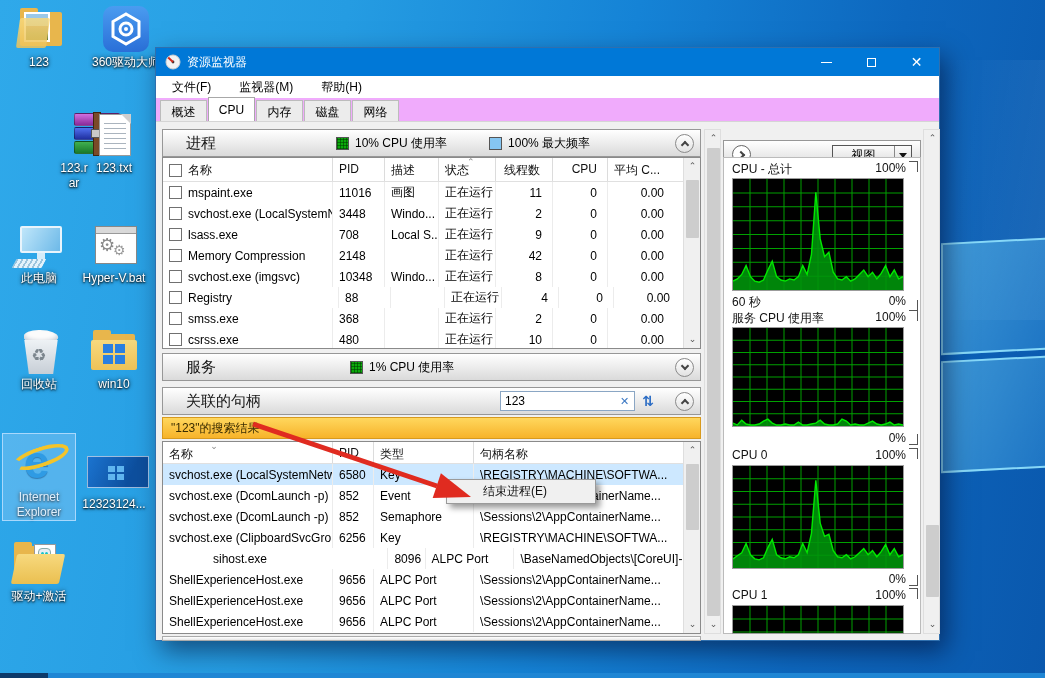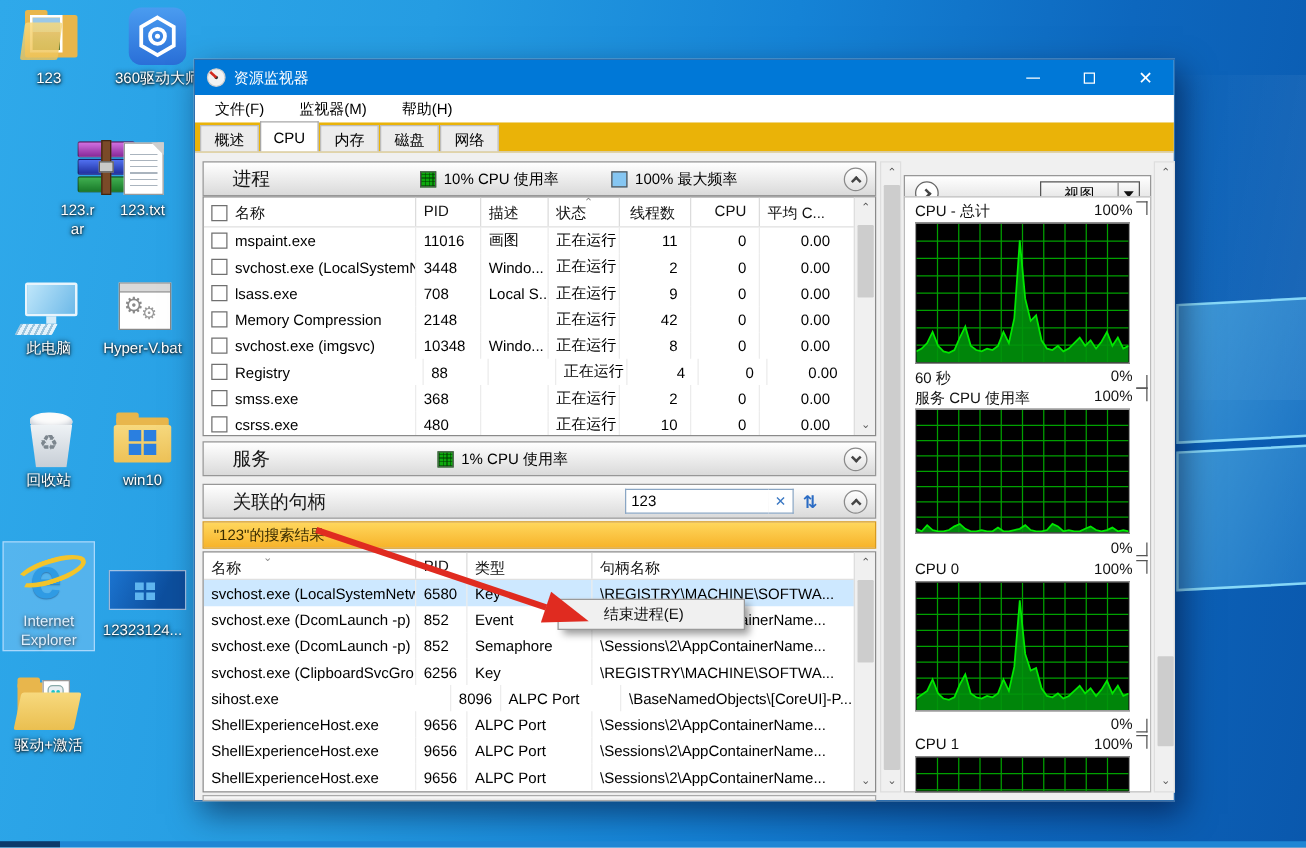--- a/index.html
+++ b/index.html
@@ -85,21 +85,21 @@
   .title-ico { width:16px; height:16px; margin:0 6px 0 9px; position:relative; }
   .title-text { font-size:12px; }
   .cap-btns { position:absolute; right:0; top:0; height:28px; display:flex; }
   .cap-btn { width:45px; height:28px; display:flex; align-items:center; justify-content:center; color:#fff; font-size:13px; }
   .cap-btn .bar { width:11px; height:1px; background:#fff; }
   .cap-btn .box { width:9px; height:9px; border:1px solid #fff; }
 
   .menubar { position:absolute; left:0; top:28px; right:0; height:22px; background:#fff; display:flex; align-items:center; padding-left:8px; }
   .menu-item { padding:2px 8px; margin-right:12px; }
 
-  .tabbar { position:absolute; left:0; top:50px; right:0; height:24px; background:#eab308; border-bottom:1px solid #d5d5d5; display:flex; align-items:flex-end; padding-left:4px; }
+  .tabbar { position:absolute; left:0; top:50px; right:0; height:24px; background:#f0abfc; border-bottom:1px solid #d5d5d5; display:flex; align-items:flex-end; padding-left:4px; }
   .tab { width:47px; text-align:center; padding:3px 0 4px; border:1px solid #bcbcbc; border-bottom:none; background:#ececec; margin-right:1px; height:21px; }
   .tab.active { background:#fff; height:24px; padding-top:5px; position:relative; z-index:2; border-color:#a8a8a8; }
 
   .sect-head { position:absolute; height:28px; background:linear-gradient(#ffffff,#dadada); border:1px solid #979797;
     display:flex; align-items:center; }
   .sect-title { font-size:15px; color:#151515; margin-left:23px; }
   .legend-sq { width:13px; height:13px; border:1px solid #555; margin-right:6px; }
   .legend-sq.green { background:#0caa0c; background-image:repeating-linear-gradient(0deg,rgba(0,60,0,.55) 0 1px,transparent 1px 3px),repeating-linear-gradient(90deg,rgba(0,60,0,.55) 0 1px,transparent 1px 3px); }
   .legend-sq.blue { background:#85c6f2; }
   .chev-btn { position:absolute; right:6px; top:4px; width:19px; height:19px; border:1px solid #8a8a8a; border-radius:50%;
@@ -183,21 +183,21 @@
         <svg width="36" height="36" viewBox="0 0 36 36">
           <polygon points="18,3 31,10.5 31,25.5 18,33 5,25.5 5,10.5" fill="none" stroke="#fff" stroke-width="3"></polygon>
           <circle cx="18" cy="18" r="6" fill="none" stroke="#fff" stroke-width="3"></circle>
           <circle cx="18" cy="18" r="2" fill="#fff"></circle>
         </svg>
       </div>
     </div>
     <div class="icon-label">360驱动大师</div>
   </div>
 
-  <div class="icon-cell" style="left:0;top:112px;padding-left:46px;">
+  <div class="icon-cell" style="left:12px;top:112px;padding-left:46px;">
     <div class="icon-art">
       <div class="rarbook" style="top:1px;background:linear-gradient(#d070e0,#8a2a9a);"></div>
       <div class="rarbook" style="top:15px;background:linear-gradient(#5070f0,#2030a0);"></div>
       <div class="rarbook" style="top:29px;background:linear-gradient(#40b050,#1a7a2a);"></div>
       <div class="rarstrap"></div>
         <div class="rarbuckle"></div>
     </div>
     <div class="icon-label">123.rar</div>
   </div>
 
@@ -508,21 +508,21 @@
             <div class="c" style="width:100px;">Semaphore</div>
             <div class="c" style="width:211px;border-right:none;">\Sessions\2\AppContainerName...</div>
           </div>
           <div class="trow">
             <div class="c" style="width:170px;">svchost.exe (ClipboardSvcGro...</div>
             <div class="c" style="width:41px;">6256</div>
             <div class="c" style="width:100px;">Key</div>
             <div class="c" style="width:211px;border-right:none;">\REGISTRY\MACHINE\SOFTWA...</div>
           </div>
           <div class="trow">
-            <div class="c" style="width:206px;">sihost.exe</div>
+            <div class="c" style="width:206px;margin-left:44px;">sihost.exe</div>
             <div class="c" style="width:41px;">8096</div>
             <div class="c" style="width:100px;">ALPC Port</div>
             <div class="c" style="width:211px;border-right:none;">\BaseNamedObjects\[CoreUI]-P...</div>
           </div>
           <div class="trow">
             <div class="c" style="width:170px;">ShellExperienceHost.exe</div>
             <div class="c" style="width:41px;">9656</div>
             <div class="c" style="width:100px;">ALPC Port</div>
             <div class="c" style="width:211px;border-right:none;">\Sessions\2\AppContainerName...</div>
           </div>

